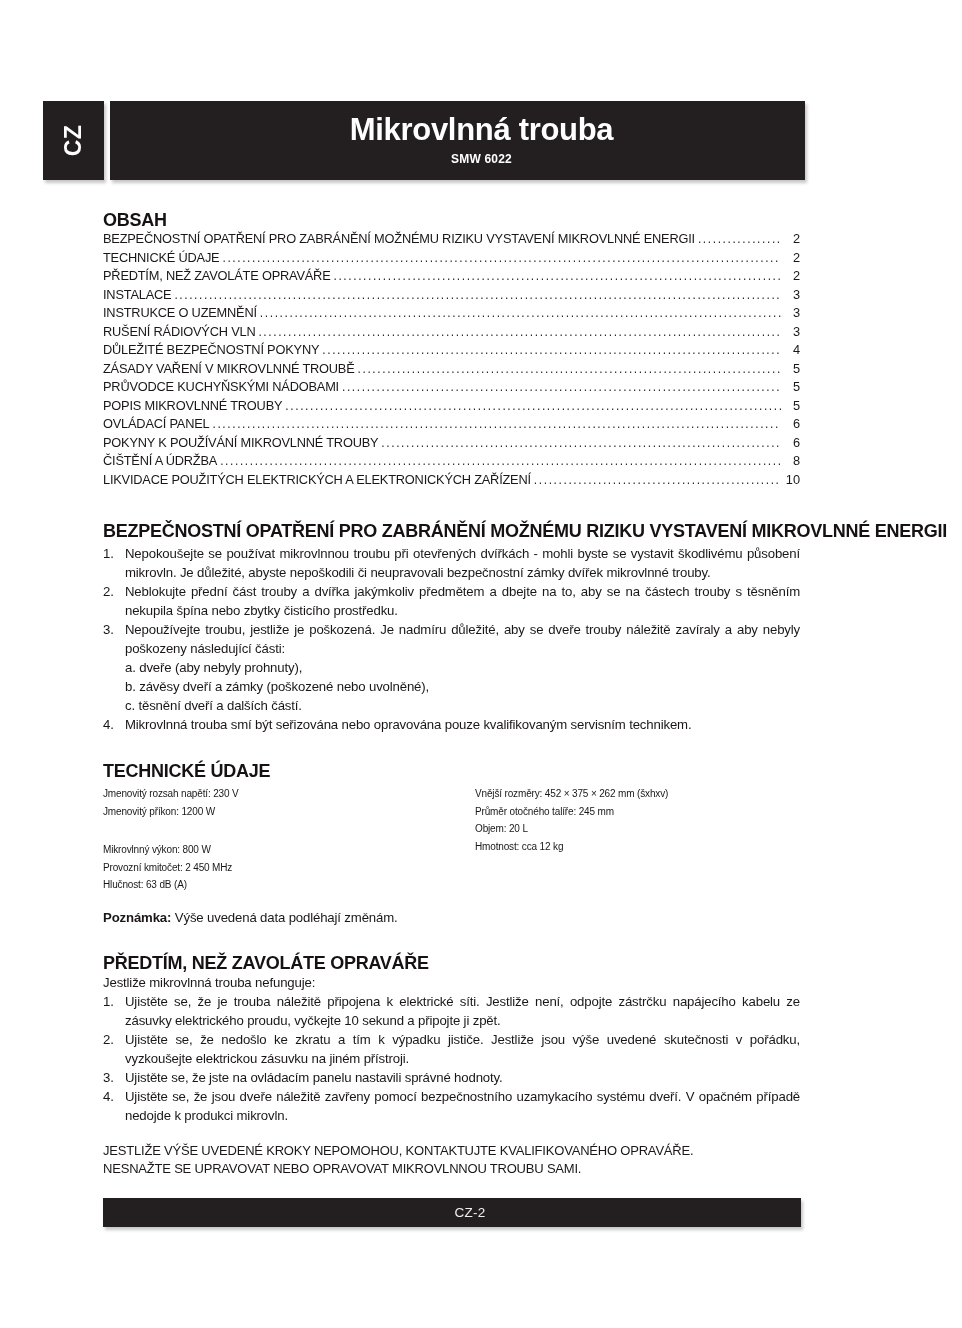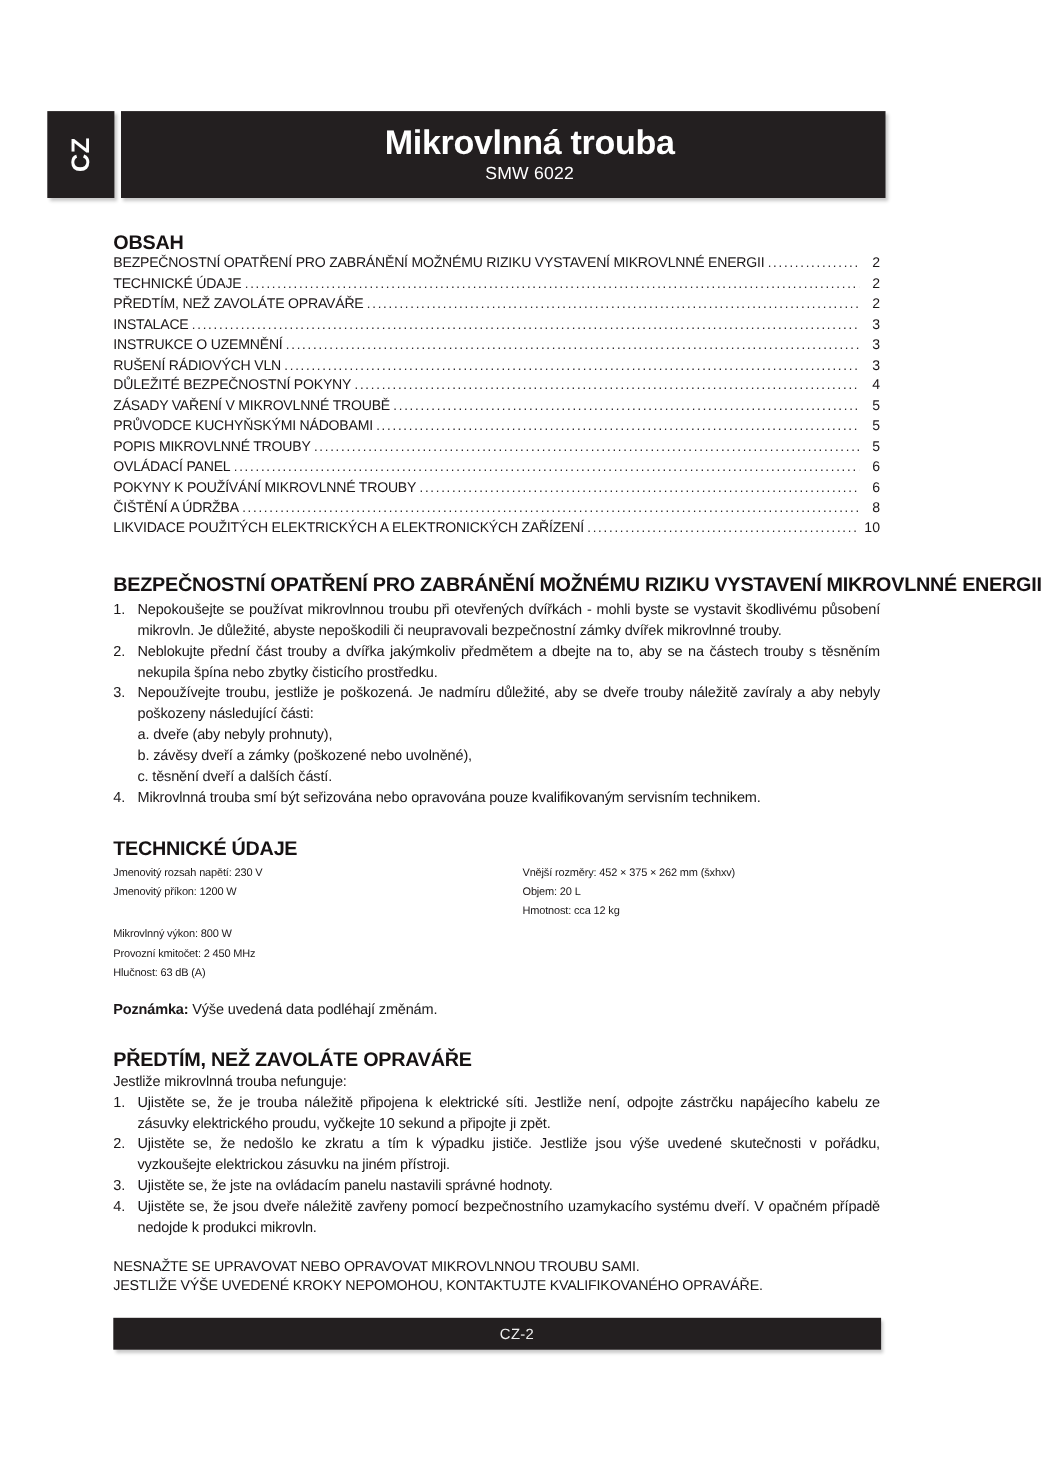--- a/index.html
+++ b/index.html
@@ -25,21 +25,21 @@
     color: #fff; font-size: 23px; font-weight: bold; letter-spacing: 0.5px;
   }
   .title-bar {
     position: absolute; left: 110px; top: 101px;
     width: 695px; height: 79px;
     background: #231f20;
     box-shadow: 2px 3px 3px rgba(0,0,0,0.22);
     color: #fff; text-align: center; padding-left: 48px;
   }
   .title-bar .main-title { font-size: 31px; font-weight: bold; line-height: 36px; margin-top: 11px; letter-spacing: -0.3px; }
-  .title-bar .model { font-size: 16px; font-weight: normal; line-height: 22px; letter-spacing: 0.2px; }
+  .title-bar .model { font-size: 12px; font-weight: bold; line-height: 22px; letter-spacing: 0.2px; }
 
   
   .content { padding: 211px 0 0 103px; width: 800px; }
   .block { width: 697px; }
 
   h2.sec-heading {
     font-size: 18px; font-weight: bold; letter-spacing: -0.25px;
     line-height: 19px; color: #161213; white-space: nowrap;
   }
 
@@ -222,20 +222,21 @@
       <div class="tech-col-left">
         <p class="tech-line">Jmenovitý rozsah napětí: 230 V</p>
         <p class="tech-line">Jmenovitý příkon: 1200 W</p>
         <div class="tech-gap"></div>
         <p class="tech-line">Mikrovlnný výkon: 800 W</p>
         <p class="tech-line">Provozní kmitočet: 2 450 MHz</p>
         <p class="tech-line">Hlučnost: 63 dB (A)</p>
       </div>
       <div class="tech-col-right">
         <p class="tech-line">Vnější rozměry: 452 × 375 × 262 mm (šxhxv)</p>
+        <p class="tech-line">Průměr otočného talíře: 245 mm</p>
         <p class="tech-line">Objem: 20 L</p>
         <p class="tech-line">Hmotnost: cca 12 kg</p>
       </div>
     </div>
     <p class="body-text note-line"><span class="bold">Poznámka:</span><span> Výše uvedená data podléhají změnám.</span></p>
   </div>
 
   <div class="block sec-before">
     <h2 class="sec-heading">PŘEDTÍM, NEŽ ZAVOLÁTE OPRAVÁŘE</h2>
     <p class="body-text">Jestliže mikrovlnná trouba nefunguje:</p>
@@ -259,22 +260,22 @@
         </div>
       </div>
       <div class="li">
         <span class="li-num">4.</span>
         <div class="li-body">
           <p class="body-text just">Ujistěte se, že jsou dveře náležitě zavřeny pomocí bezpečnostního uzamykacího systému dveří. V opačném případě nedojde k produkci mikrovln.</p>
         </div>
       </div>
     </div>
     <div class="warnings">
+      <p class="warn-line">JESTLIŽE VÝŠE UVEDENÉ KROKY NEPOMOHOU, KONTAKTUJTE KVALIFIKOVANÉHO OPRAVÁŘE.</p>
       <p class="warn-line">NESNAŽTE SE UPRAVOVAT NEBO OPRAVOVAT MIKROVLNNOU TROUBU SAMI.</p>
-      <p class="warn-line">JESTLIŽE VÝŠE UVEDENÉ KROKY NEPOMOHOU, KONTAKTUJTE KVALIFIKOVANÉHO OPRAVÁŘE.</p>
     </div>
   </div>
 
 </div>
 
 <div class="footer-bar">
   <span>CZ-2</span>
 </div>
 
 </body></html>

